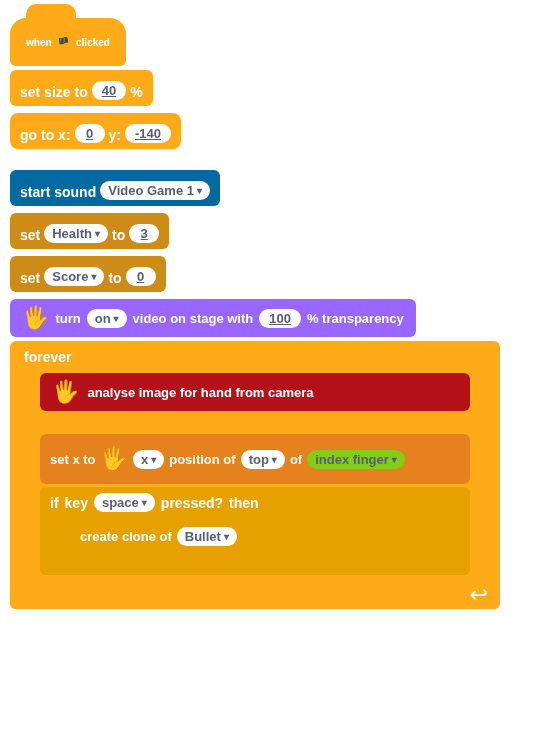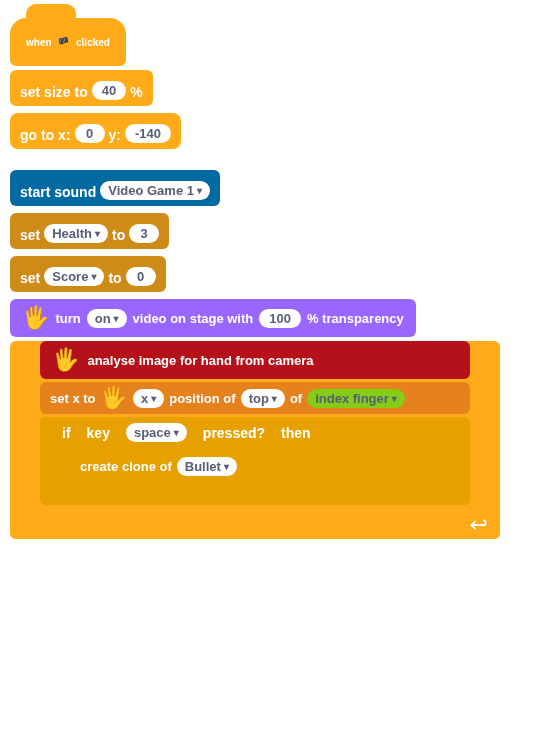--- a/index.html
+++ b/index.html
@@ -60,20 +60,21 @@
     .input-pill {
       background: #fff;
       border-radius: 12px;
       padding: 2px 10px;
       color: #575e75;
       font-weight: 700;
       font-size: 13px;
       min-width: 30px;
       text-align: center;
       display: inline-block;
+      text-decoration: underline;
     }
 
     
     .dropdown-pill {
       background: #fff;
       border-radius: 12px;
       padding: 2px 8px;
       color: #575e75;
       font-weight: 700;
       font-size: 13px;
@@ -128,22 +129,22 @@
     .if-wrap {
       background: #e6a000;
       border-radius: 6px;
       display: flex;
       flex-direction: column;
     }
 
     .if-header {
       display: flex;
       align-items: center;
-      gap: 16px;
-      padding: 6px 22px;
+      gap: 6px;
+      padding: 6px 10px;
       font-size: 14px;
       font-weight: 700;
       color: #fff;
       flex-wrap: wrap;
     }
 
     .if-inner {
       margin-left: 30px;
       display: flex;
       flex-direction: column;
@@ -187,28 +188,29 @@
       gap: 8px;
       font-size: 13px;
       font-weight: 700;
       color: #fff;
     }
 
     
     .orange-block {
       background: #e6821e;
       border-radius: 6px;
-      padding: 5px 10px;
+      padding: 14px 10px;
       display: inline-flex;
       align-items: center;
       gap: 5px;
       font-size: 13px;
       font-weight: 700;
       color: #fff;
       flex-wrap: wrap;
+      margin-top: 20px;
     }
 
     
     .amber-block {
       background: #ffab19;
       border-radius: 6px;
       padding: 6px 10px;
       display: inline-flex;
       align-items: center;
       gap: 5px;
@@ -301,20 +303,21 @@
     <span class="dropdown-pill">
       <span>on</span>
       <span class="arrow">▾</span>
     </span>
     <span>video on stage with</span>
     <span class="input-pill">100</span>
     <span>% transparency</span>
   </div>
 
   <div class="forever-wrap" style="margin-top:2px; width:490px;">
+    <div class="forever-label">forever</div>
 
     <div class="forever-inner">
 
       <div class="red-block">
         <span class="hand-emoji">🖐</span>
         <span>analyse image for hand from camera</span>
       </div>
 
       <div class="orange-block">
         <span>set x to</span>

